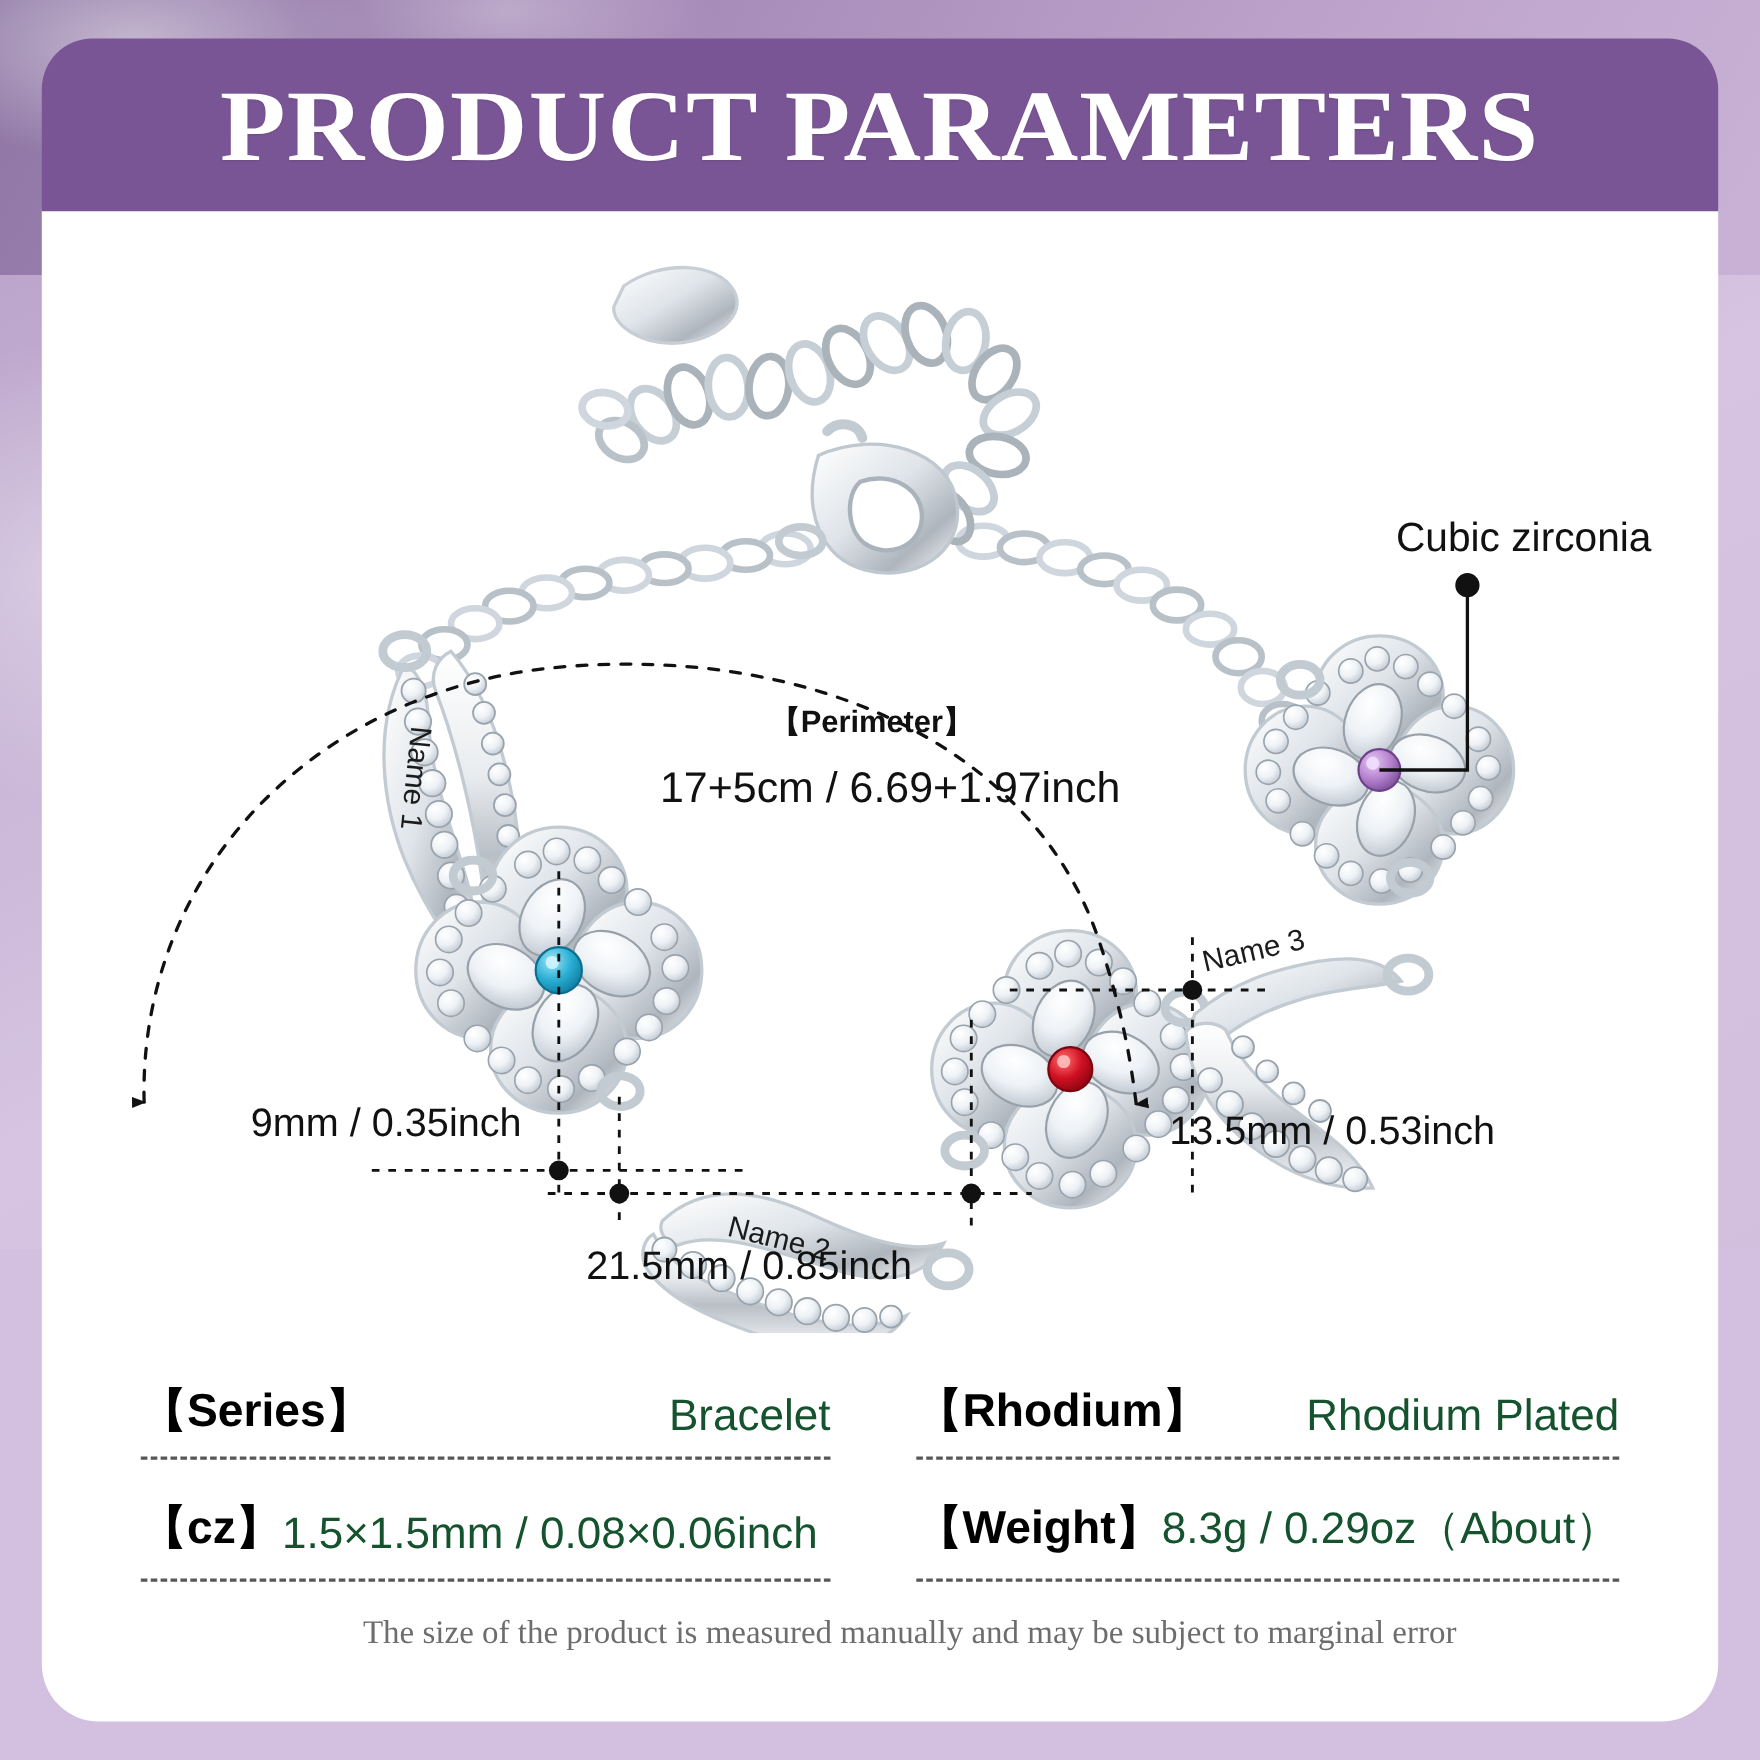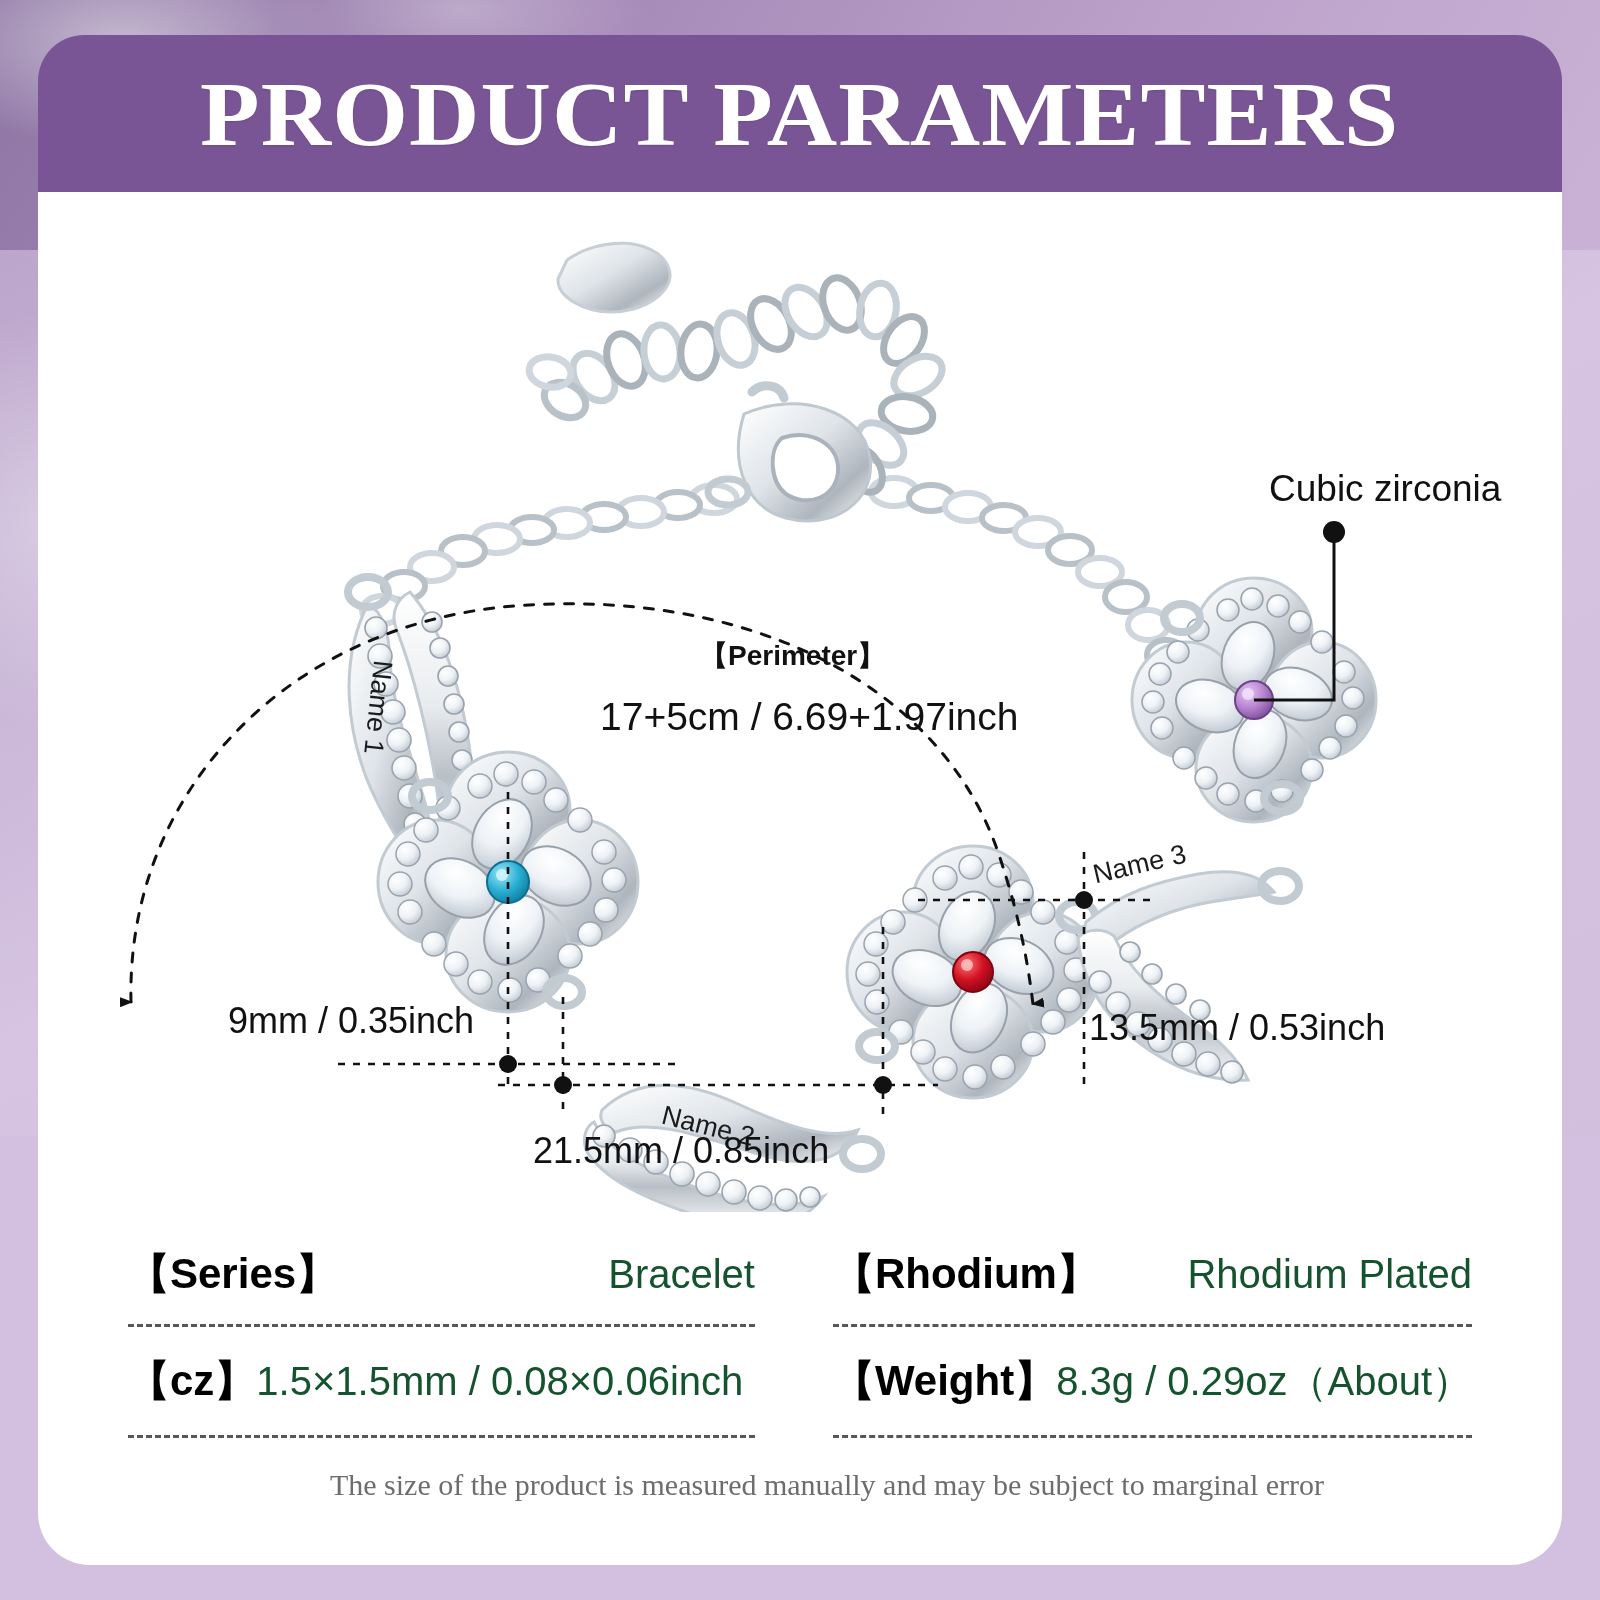--- a/index.html
+++ b/index.html
@@ -51,30 +51,30 @@
   
   .photo{position:absolute;left:38px;top:192px;width:1524px;height:1020px;overflow:hidden;}
   .photo svg{position:absolute;left:0;top:0;}
 
   
   .ann{position:absolute;color:#111;white-space:nowrap;font-family:"Liberation Sans", sans-serif;}
   .ann.cz{left:1228px;top:468px;font-size:37px;margin-left:41px;}
   .ann.perim-label{left:700px;top:637px;font-size:28px;font-weight:700;}
   .ann.perim-val{left:600px;top:695px;font-size:39px;}
   .ann.d9{left:228px;top:1000px;font-size:36px;}
-  .ann.d135{left:1063px;top:1007px;font-size:36px;margin-left:26px;}
+  .ann.d135{left:1063px;top:1007px;font-size:36px;}
   .ann.d215{left:533px;top:1130px;font-size:36px;}
   .ann.name{position:absolute;color:#1b1b1b;font-size:27px;white-space:nowrap;}
 
   
   .specs{position:absolute;left:128px;top:1238px;width:1344px;}
   .spec-grid{display:grid;grid-template-columns:1fr 1fr;column-gap:78px;}
   .spec-cell{padding:0;}
   .spec-row{
-    display:flex;align-items:center;justify-content:space-between;
+    display:flex;align-items:flex-end;justify-content:space-between;
     height:72px;
   }
   .spec-row.row2{justify-content:flex-start;gap:0;}
   .spec-key{font-size:42px;font-weight:700;color:#000;white-space:nowrap;}
   .spec-val{font-size:40px;color:#14532d;white-space:nowrap;}
   .spec-sep{
     border-top:3px dashed #3a3a3a;height:0;margin:14px 0 18px 0;opacity:.85;
   }
   .spec-sep.last{border-top:3px dashed #3a3a3a;margin-top:18px;}
 

